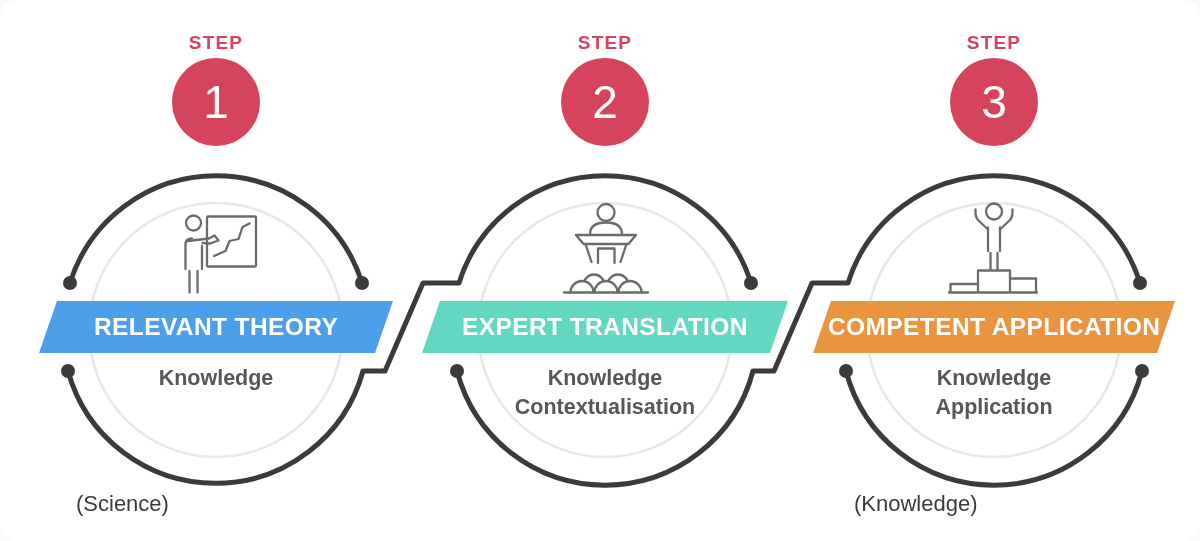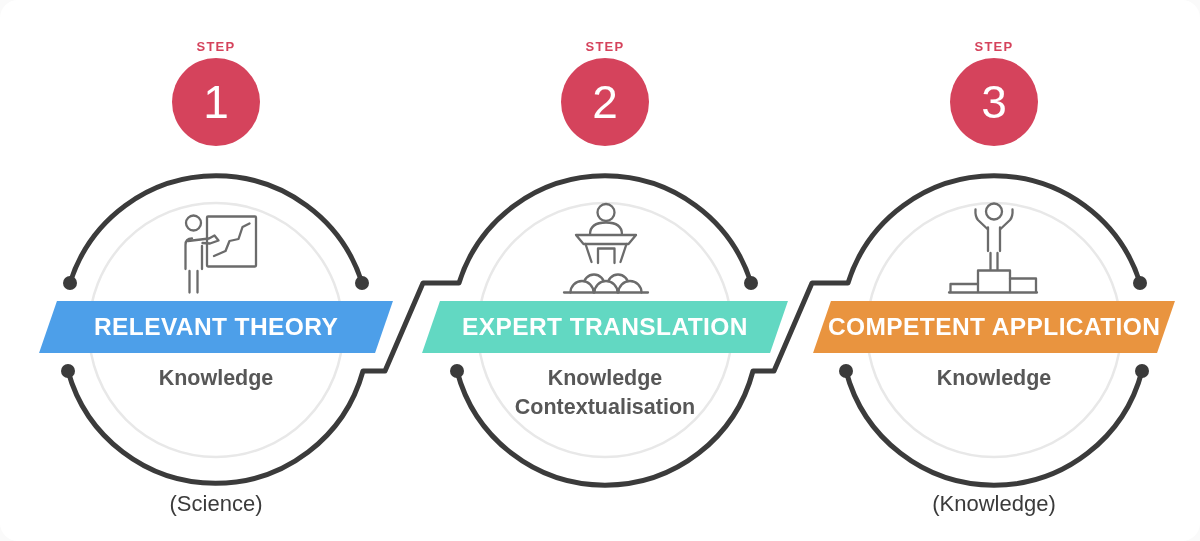--- a/index.html
+++ b/index.html
@@ -3,22 +3,22 @@
 <meta charset="utf-8">
 <style>
   html,body{margin:0;padding:0;background:#fafafa;}
   .card{
     position:relative;width:1200px;height:541px;background:#ffffff;
     border-radius:18px;overflow:hidden;
     font-family:"Liberation Sans", sans-serif;
   }
   .layer{position:absolute;left:0;top:0;}
   .step-label{
-    position:absolute;top:39px;width:200px;text-align:center;
-    font-size:13px;font-weight:700;letter-spacing:1.2px;
+    position:absolute;top:32px;width:200px;text-align:center;
+    font-size:19px;font-weight:700;letter-spacing:1.2px;
   }
   .badge{
     position:absolute;top:58px;width:88px;height:88px;border-radius:50%;
     display:flex;align-items:center;justify-content:center;
     color:#ffffff;font-size:46px;font-weight:400;
   }
   .banner{
     position:absolute;top:301px;height:52px;
     transform:skewX(-19deg);
     display:flex;align-items:center;justify-content:center;
@@ -26,21 +26,21 @@
   .banner .banner-text{
     transform:skewX(19deg);
     color:#ffffff;font-size:24.5px;font-weight:700;letter-spacing:0.4px;
     white-space:nowrap;
   }
   .subtitle{
     position:absolute;top:364px;width:280px;text-align:center;
     font-size:21.5px;line-height:29px;color:#575757;font-weight:bold;
   }
   .caption{
-    position:absolute;top:491px;width:280px;text-align:center;
+    position:absolute;top:491px;width:280px;
     font-size:22px;color:#3b3b3b;
   }
   
   .c1.step-label{left:116px}.c2.step-label{left:505px}.c3.step-label{left:894px}
   .c1.badge{left:172px}.c2.badge{left:561px}.c3.badge{left:950px}
   .c1.subtitle,.c1.caption{left:76px}
   .c2.subtitle{left:465px}
   .c3.subtitle,.c3.caption{left:854px}
   .b1{left:48px;width:336px}
   .b2{left:431px;width:348px}
@@ -130,18 +130,19 @@
 
   <div class="subtitle c1">
     <div>Knowledge</div>
   </div>
   <div class="subtitle c2">
     <div>Knowledge</div>
     <div>Contextualisation</div>
   </div>
   <div class="subtitle c3">
     <div>Knowledge</div>
+    <div>Application</div>
   </div>
 
   <div class="caption c1">(Science)</div>
   <div class="caption c3">(Knowledge)</div>
 
 </div>
 
 </body></html>

